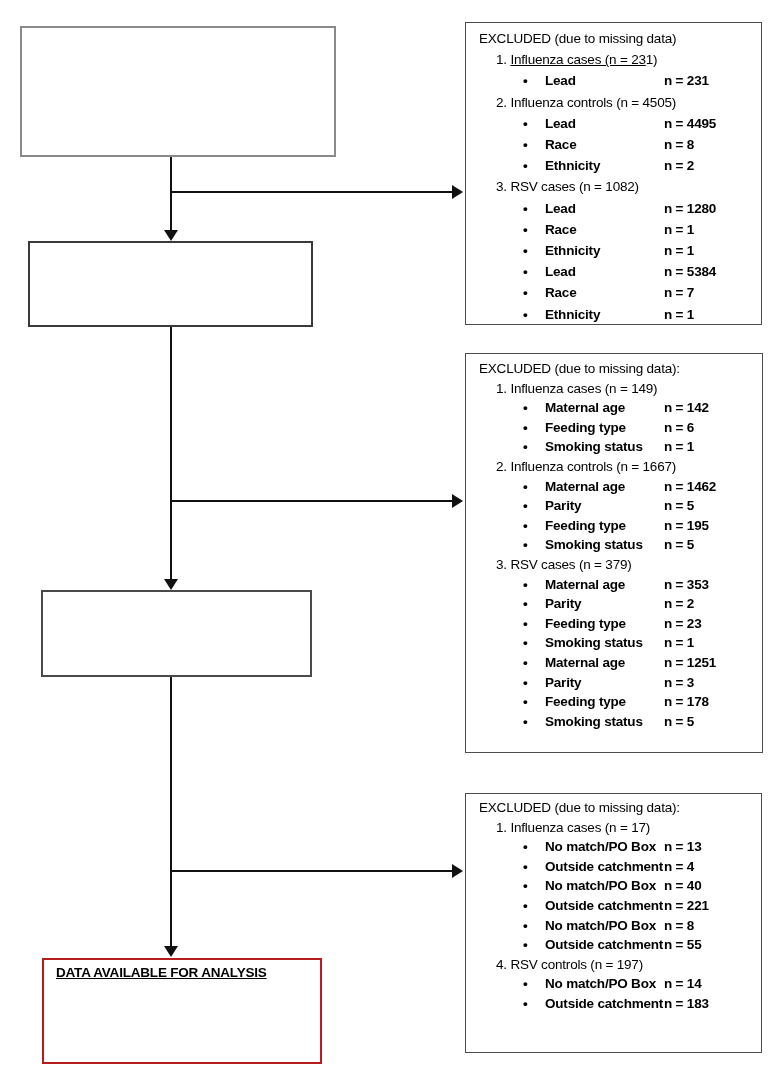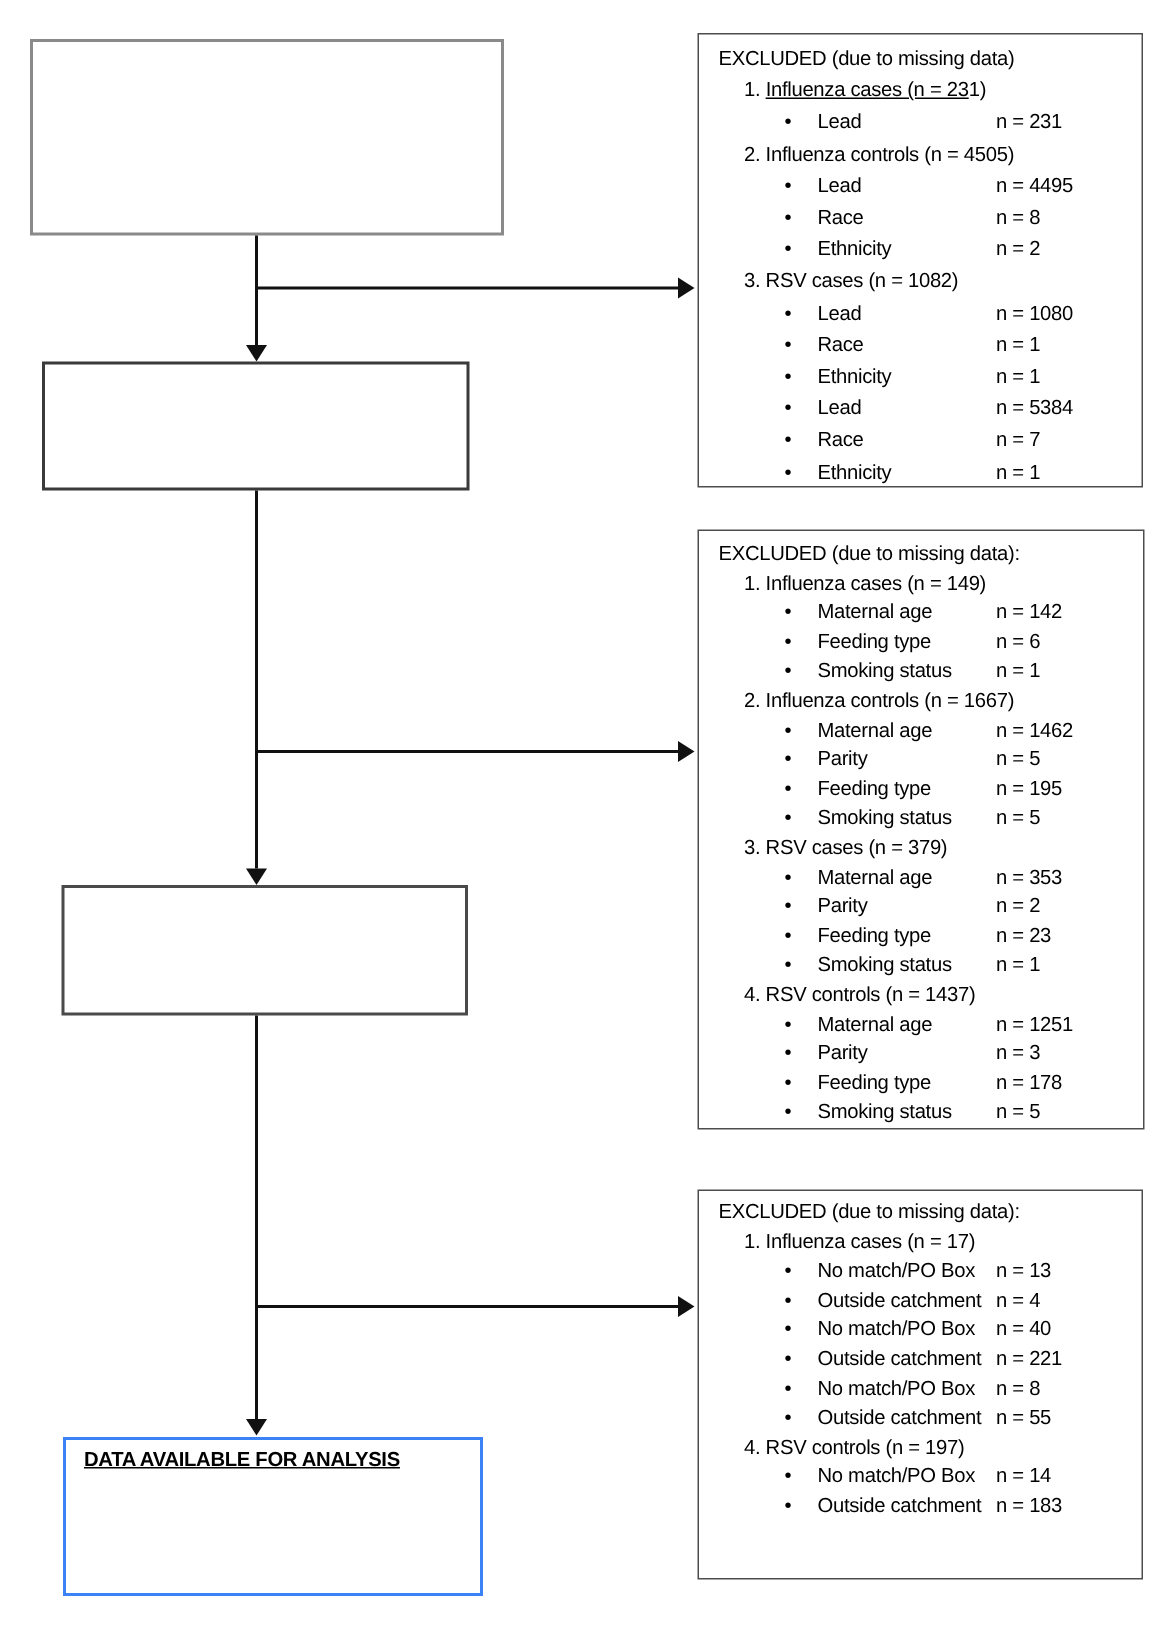--- a/index.html
+++ b/index.html
@@ -3,37 +3,37 @@
 <meta charset="utf-8">
 <style>
   html,body{margin:0;padding:0;background:#fff;}
   #canvas{position:relative;width:784px;height:1086px;background:#ffffff;overflow:hidden;
           font-family:"Liberation Sans", sans-serif;color:#000;}
   
   .fbox{position:absolute;background:#fff;box-sizing:border-box;padding:3px 12px 0 12px;}
   #fb0{left:20px;top:26px;width:316px;height:131px;border:2px solid #8a8a8a;padding-top:4px;}
   #fb1{left:28px;top:241px;width:285px;height:86px;border:2px solid #3a3a3a;}
   #fb2{left:41px;top:590px;width:271px;height:87px;border:2px solid #4a4a4a;}
-  #fb3{left:42px;top:958px;width:280px;height:106px;border:2px solid #3b82f6;}
+  #fb3{left:42px;top:958px;width:280px;height:106px;border:2px solid #b91c1c;}
   .fb-heading{font-weight:bold;font-size:13.5px;line-height:20px;letter-spacing:-0.2px;
               text-decoration:underline;white-space:nowrap;}
   .fb-title{font-weight:bold;font-size:13.5px;line-height:20.5px;letter-spacing:-0.25px;white-space:nowrap;}
   #fb1 .fb-title,#fb2 .fb-title,#fb3 .fb-title{line-height:20px;}
   .fb-line{font-size:13.5px;line-height:20.5px;text-align:center;white-space:nowrap;letter-spacing:-0.2px;}
   #fb1 .fb-line,#fb2 .fb-line,#fb3 .fb-line{line-height:20px;}
   
   .exbox{position:absolute;background:#fff;box-sizing:border-box;border:1px solid #4d4d4d;
          padding:5px 24px 0 13px;font-size:13.5px;letter-spacing:-0.2px;}
   #ex0{left:465px;top:22px;width:297px;height:303px;line-height:21.2px;}
   #ex1{left:465px;top:353px;width:298px;height:400px;line-height:19.6px;}
   #ex2{left:465px;top:793px;width:297px;height:260px;line-height:19.6px;padding-top:4px;}
   .ex-header{white-space:nowrap;}
   .ex-group-label{padding-left:17px;white-space:nowrap;}
   .u{text-decoration:underline;}
-  .ex-item{position:relative;padding-left:44px;white-space:nowrap;}
+  .ex-item{position:relative;padding-left:44px;white-space:nowrap;font-weight:bold;}
   .bullet{display:inline-block;width:22px;}
   .ex-item-value{position:absolute;left:185px;top:0;}
   
   .line{position:absolute;background:#111;}
   .ah-down{position:absolute;width:0;height:0;border-left:7px solid transparent;
            border-right:7px solid transparent;border-top:11px solid #111;}
   .ah-right{position:absolute;width:0;height:0;border-top:7px solid transparent;
             border-bottom:7px solid transparent;border-left:11px solid #111;}
 </style>
 </head>
@@ -127,21 +127,21 @@
                 <span class="ex-item-value">n = 2</span>
               </div>
           </div>
         </div>
         <div class="ex-group">
           <div class="ex-group-label"><span>3. RSV cases (n = 1082)</span></div>
           <div>
 
           <div class="ex-item">
                 <span class="bullet">•</span><span class="ex-item-label">Lead</span>
-                <span class="ex-item-value">n = 1080</span>
+                <span class="ex-item-value">n = 1280</span>
               </div>
             <div class="ex-item">
                 <span class="bullet">•</span><span class="ex-item-label">Race</span>
                 <span class="ex-item-value">n = 1</span>
               </div>
             <div class="ex-item">
                 <span class="bullet">•</span><span class="ex-item-label">Ethnicity</span>
                 <span class="ex-item-value">n = 1</span>
               </div>
           </div>
@@ -226,21 +226,20 @@
                 <span class="bullet">•</span><span class="ex-item-label">Feeding type</span>
                 <span class="ex-item-value">n = 23</span>
               </div>
             <div class="ex-item">
                 <span class="bullet">•</span><span class="ex-item-label">Smoking status</span>
                 <span class="ex-item-value">n = 1</span>
               </div>
           </div>
         </div>
         <div class="ex-group">
-          <div class="ex-group-label"><span>4. RSV controls (n = 1437)</span></div>
           <div>
 
           <div class="ex-item">
                 <span class="bullet">•</span><span class="ex-item-label">Maternal age</span>
                 <span class="ex-item-value">n = 1251</span>
               </div>
             <div class="ex-item">
                 <span class="bullet">•</span><span class="ex-item-label">Parity</span>
                 <span class="ex-item-value">n = 3</span>
               </div>

